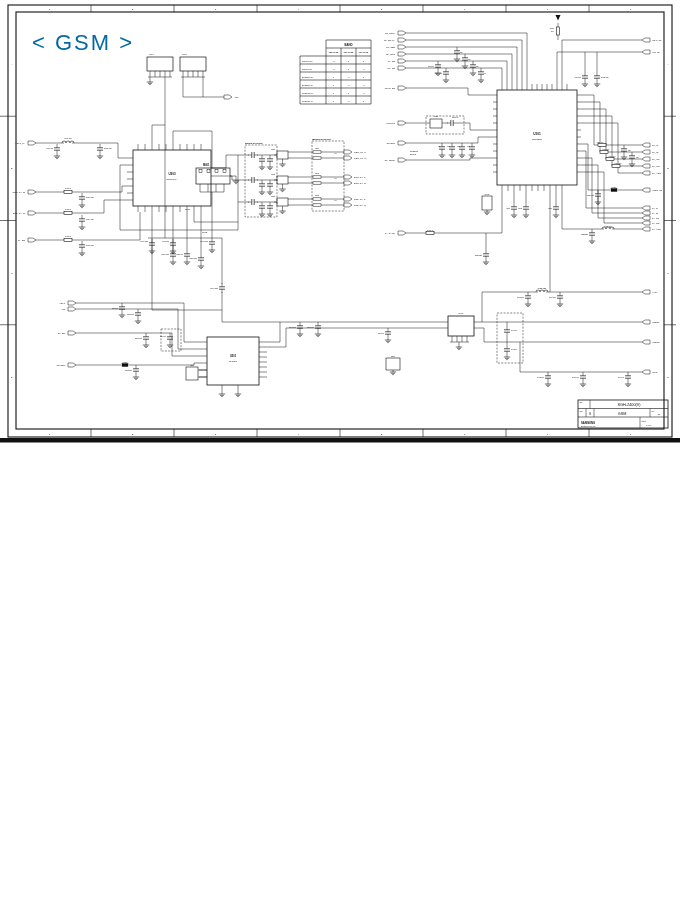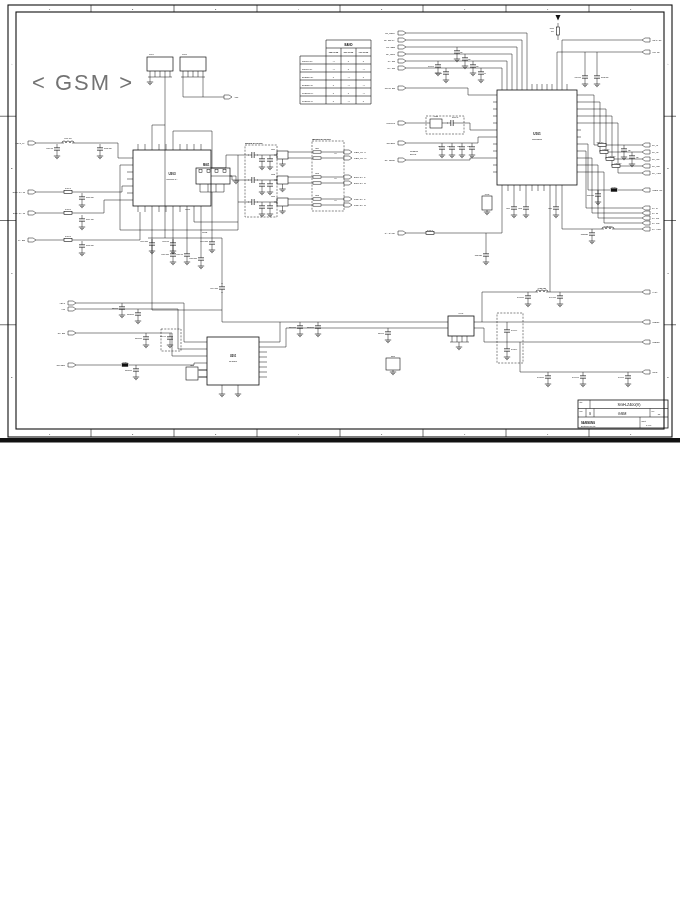--- a/index.html
+++ b/index.html
@@ -1,20 +1,20 @@
 <!DOCTYPE html>
 <html><head>
 <meta charset="utf-8">
 <style>
   html,body{margin:0;padding:0;background:#fff;}
   .page{position:relative;width:680px;height:900px;background:#ffffff;overflow:hidden;
         font-family:"Liberation Sans", sans-serif;}
   #schem{position:absolute;left:0;top:0;}
-  .gsm-title{position:absolute;left:32px;top:30px;font-size:22px;color:#737373;
-             letter-spacing:2px;font-weight:400;white-space:nowrap;margin-top:40px;}
+  .gsm-title{position:absolute;left:32px;top:30px;font-size:22px;color:#0369a1;
+             letter-spacing:2px;font-weight:400;white-space:nowrap;}
   svg text{fill:#111;font-family:"Liberation Sans", sans-serif;}
 </style>
 </head>
 <body>
 
 <div class="page">
   <svg id="schem" width="680" height="900" viewBox="0 0 680 900">
       <g>
         <rect x="8" y="5" width="664" height="432" fill="none" stroke="#111" stroke-width="1.1"></rect>
         <rect x="16" y="12" width="648" height="417" fill="none" stroke="#111" stroke-width="1.1"></rect>

